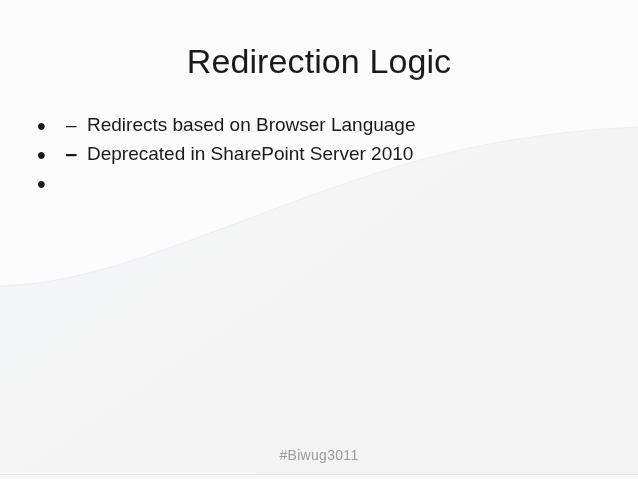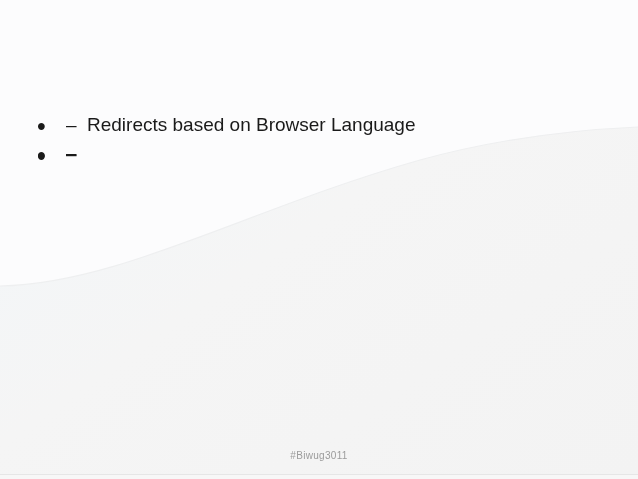--- a/index.html
+++ b/index.html
@@ -123,21 +123,21 @@
     line-height: 28px;
     color: #1a1a1a;
   }
 
   .footer {
     position: absolute;
     top: 449px;
     left: 0;
     width: 638px;
     text-align: center;
-    font-size: 10px;
+    font-size: 14px;
     line-height: 13px;
     color: #9b9b9b;
     letter-spacing: 0.3px;
   }
 </style>
 </head>
 <body>
 
 <div id="slide">
 
@@ -147,20 +147,21 @@
     <path d="M0,479 L0,286 C120,286 260,196 420,156 C500,136 570,130 638,128 L638,0 L638,479 Z" fill="#ffffff" opacity="0.0"></path>
     <path d="M0,286 C120,284 250,208 420,160 C500,138 572,130 638,127 L638,0 L0,0 Z" fill="#fcfcfd"></path>
     <path d="M0,286 C120,284 250,208 420,160 C500,138 572,130 638,127" fill="none" stroke="#eeeff0" stroke-width="1.1"></path>
   </svg>
 
   <div class="bg-bottom-line"></div>
   <div class="bg-bottom-strip"></div>
 
   <div class="content">
 
+    <div class="slide-title">Redirection Logic</div>
 
     <div class="body-list">
 
       <div class="bullet-row lvl1">
         <span class="marker">•</span>
       </div>
 
       <div class="bullet-row lvl2">
         <span class="marker">–</span>
         <span>Redirects based on Browser Language</span>
@@ -169,20 +170,21 @@
       <div class="bullet-row lvl2">
         <span class="marker">–</span>
       </div>
 
       <div class="bullet-row lvl1">
         <span class="marker">•</span>
       </div>
 
       <div class="bullet-row lvl2">
         <span class="marker">–</span>
+        <span>Deprecated in SharePoint Server 2010</span>
       </div>
 
       <div class="bullet-row lvl1">
         <span class="marker">•</span>
       </div>
 
     </div>
 
     <div class="footer">#Biwug3011</div>
 

